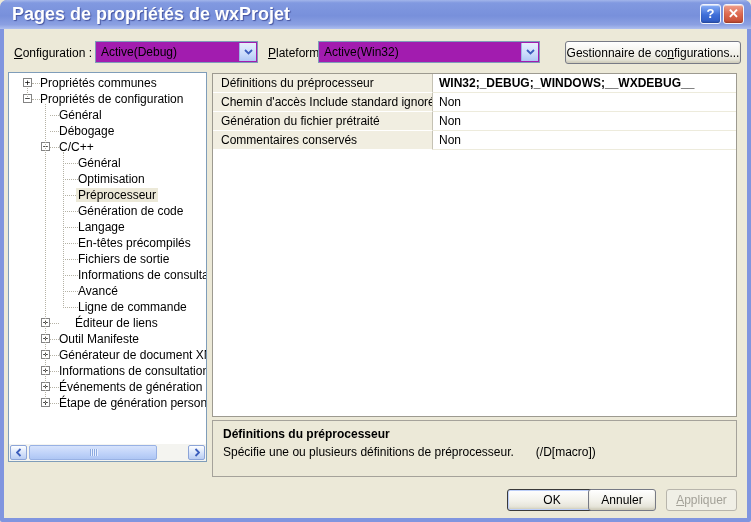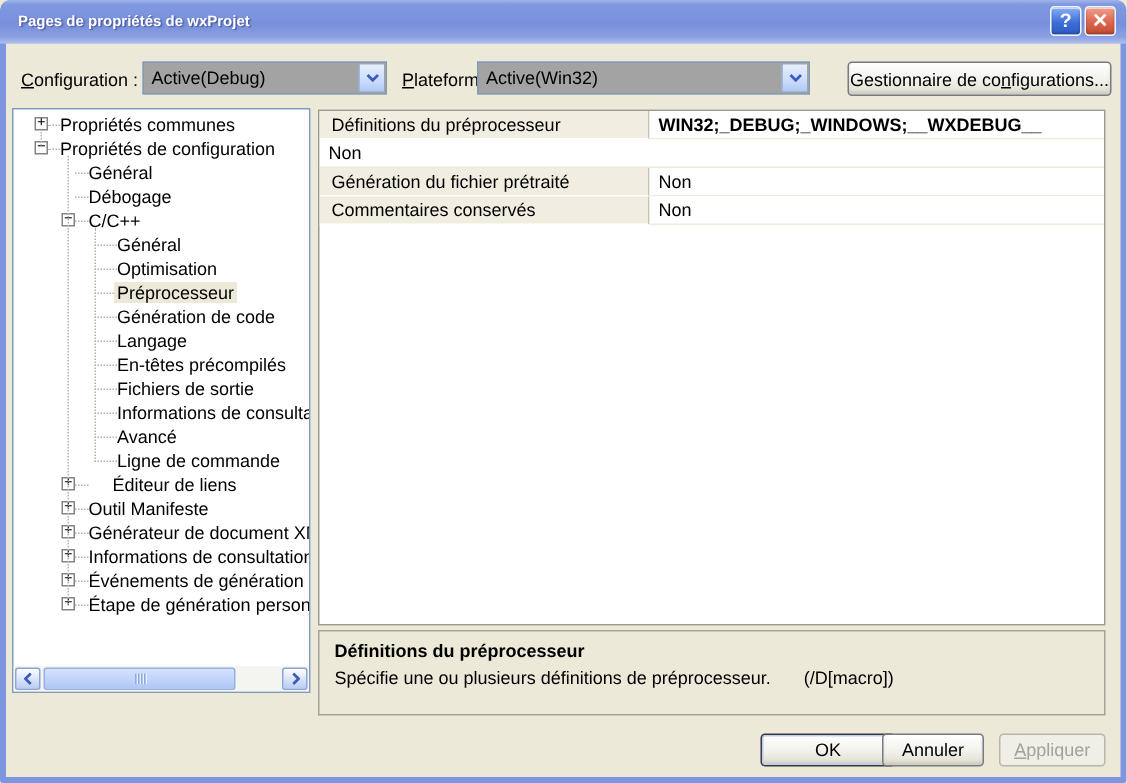--- a/index.html
+++ b/index.html
@@ -9,35 +9,35 @@
     background:#8095DF;border-radius:7px 7px 2px 2px;overflow:hidden;
     font-family:"Liberation Sans",sans-serif;font-size:12px;color:#000;
   }
   .titlebar{
     position:absolute;left:0;top:0;width:751px;height:29px;
     background:linear-gradient(180deg,#A2B5EA 0%,#8199E0 10%,#7890DB 55%,#8BA0E2 85%,#AEBFEF 100%);
     border-radius:7px 7px 0 0;
   }
   .title{
     position:absolute;left:12px;top:0;line-height:29px;
-    color:#fff;font-weight:bold;font-size:10px;
+    color:#fff;font-weight:bold;font-size:18px;
     text-shadow:1px 1px 1px #46549E;white-space:nowrap;
   }
   .tb{
     position:absolute;top:4px;width:21px;height:20px;border-radius:3px;
     border:1px solid #F2F4FC;color:#fff;font-weight:bold;font-size:13px;
     text-align:center;line-height:18px;padding:0;cursor:default;
     box-shadow:inset 0 1px 0 rgba(255,255,255,.55), inset 0 -1px 2px rgba(0,0,0,.25);
   }
   .tb.help{left:700px;background:linear-gradient(180deg,#8BB0F8,#3E6ED8 55%,#2F5BC4);}
   .tb.close{left:723px;background:linear-gradient(180deg,#F0A08E,#DE6A51 50%,#C44B33);}
   .body-bg{position:absolute;left:4px;top:29px;width:743px;height:489px;background:#ECE9D8;}
   .lbl{position:absolute;white-space:nowrap;}
   .combo{
-    position:absolute;height:22px;background:#a3a3a3;border:1px solid #7F9DB9;
+    position:absolute;height:22px;background:#a21caf;border:1px solid #7F9DB9;
   }
   .combo-text{position:absolute;left:5px;top:0;line-height:20px;white-space:nowrap;}
   .combo-arrow{
     position:absolute;right:1px;top:1px;bottom:1px;width:17px;
     background:linear-gradient(180deg,#E6EEFD,#CBDCFB 60%,#AFC7F5);
     border-left:1px solid #9EB6E4;display:flex;align-items:center;justify-content:center;
   }
   .xpbtn{
     position:absolute;height:22px;border-radius:3px;border:1px solid #777a85;
     background:linear-gradient(180deg,#FFFFFF,#F2F1EA 55%,#DFDDD0);
@@ -254,20 +254,21 @@
     </div>
   </div>
 
   <div class="grid">
     <div id="grid-rows">
         <div class="grow">
           <div class="gcell-l">Définitions du préprocesseur</div>
           <div class="gcell-v bold">WIN32;_DEBUG;_WINDOWS;__WXDEBUG__</div>
         </div>
         <div class="grow">
+          <div class="gcell-l">Chemin d'accès Include standard ignoré</div>
           <div class="gcell-v">Non</div>
         </div>
         <div class="grow">
           <div class="gcell-l">Génération du fichier prétraité</div>
           <div class="gcell-v">Non</div>
         </div>
         <div class="grow">
           <div class="gcell-l">Commentaires conservés</div>
           <div class="gcell-v">Non</div>
         </div>

